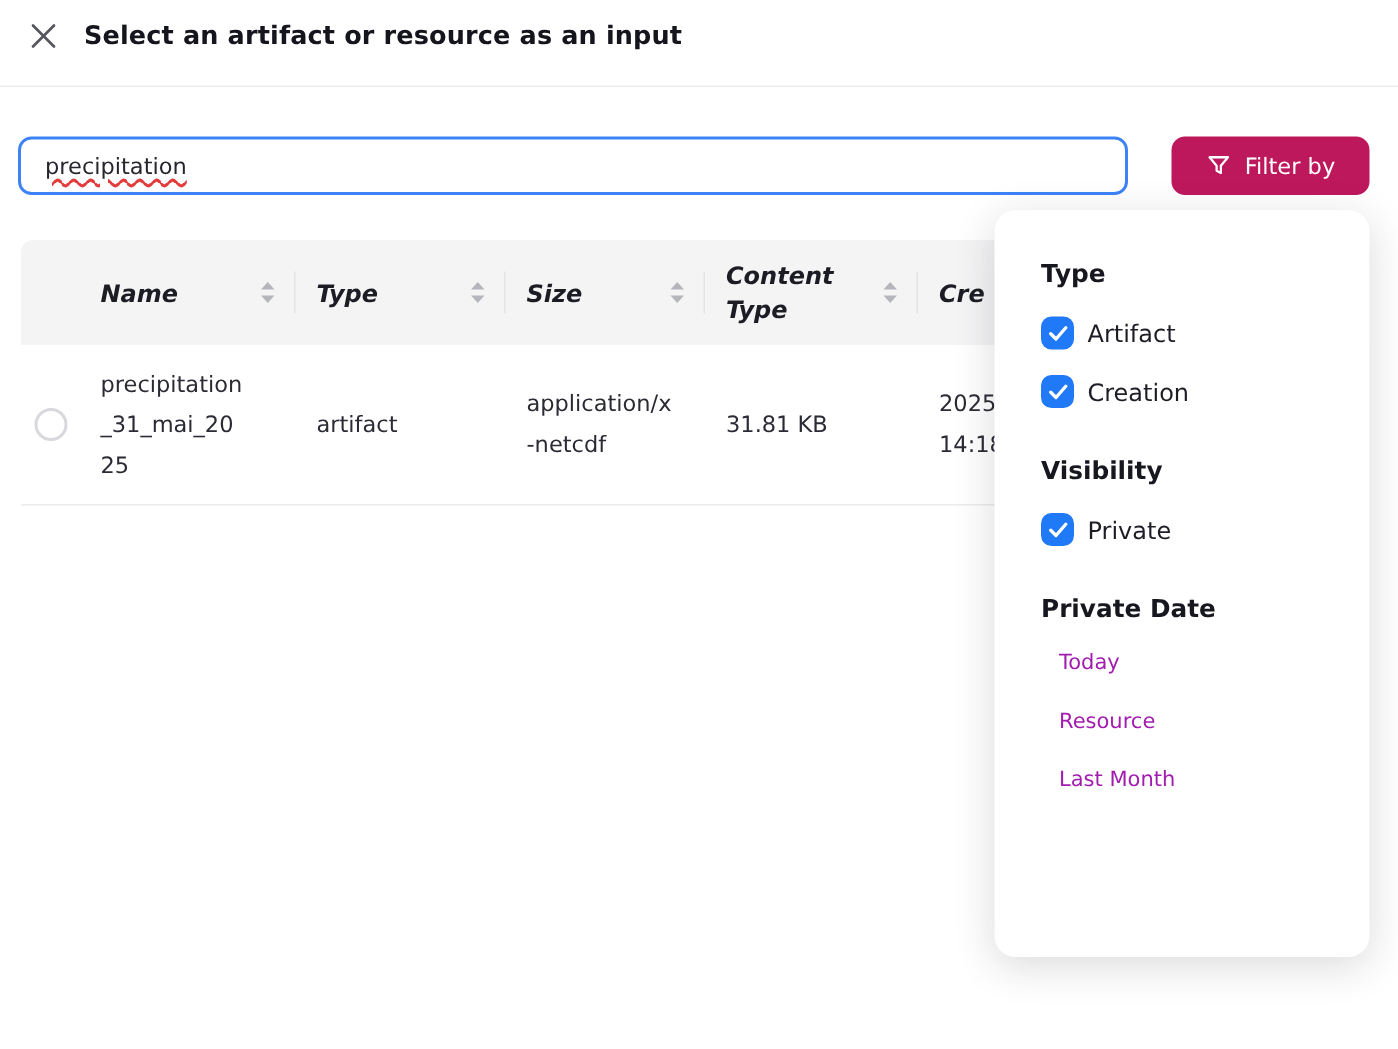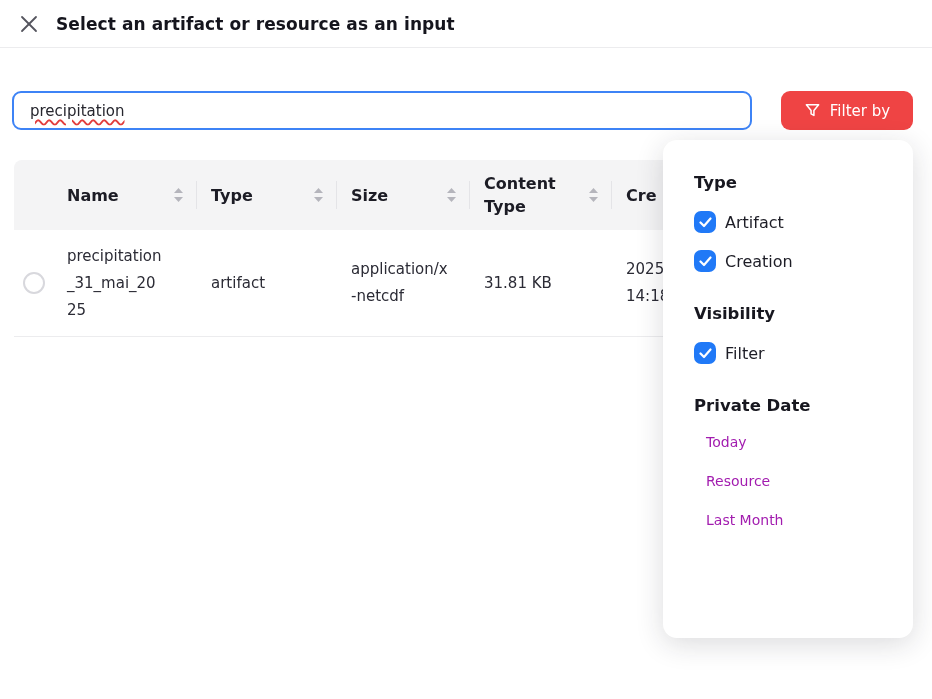--- a/index.html
+++ b/index.html
@@ -13,21 +13,21 @@
     width: 932px;
     height: 699px;
     background: #ffffff;
     overflow: hidden;
   }
 
   
   .titlebar {
     position: absolute;
     top: 0; left: 0; right: 0;
-    height: 48px;
+    height: 58px;
     border-bottom: 1px solid #ececee;
     display: flex;
     align-items: flex-start;
     padding: 13px 0 0 18px;
   }
   .close-btn {
     width: 22px; height: 22px;
     margin-right: 16px;
     cursor: pointer;
     display: flex; align-items: center; justify-content: center;
@@ -57,21 +57,21 @@
   }
   .search-text {
     text-decoration: underline wavy #e23c3c;
     text-decoration-thickness: 1.5px;
     text-underline-offset: 3px;
   }
   .filter-btn {
     position: absolute;
     left: 781px; top: 91px;
     width: 132px; height: 39px;
-    background: #ef4444;
+    background: #be185d;
     border: none;
     border-radius: 9px;
     color: #ffffff;
     font-size: 15px;
     font-family: inherit;
     display: flex;
     align-items: center;
     justify-content: center;
     gap: 9px;
     cursor: pointer;
@@ -84,20 +84,21 @@
     width: 899px;
   }
   .thead, .trow {
     display: grid;
     grid-template-columns: 39px 144px 140px 133px 142px 1fr;
   }
   .thead {
     background: #f4f4f5;
     border-radius: 8px 8px 0 0;
     height: 70px;
+    font-style: italic;
   }
   .th {
     position: relative;
     display: flex;
     align-items: center;
     justify-content: space-between;
     padding: 0 13px 0 14px;
     font-size: 16px;
     font-weight: bold;
     color: #1c1c25;
@@ -302,21 +303,21 @@
     </div>
 
     <div class="panel-section">
       <div class="panel-heading">Visibility</div>
       <div class="checkbox-row">
         <span class="checkbox">
           <svg width="13" height="11" viewBox="0 0 13 11">
             <polyline points="1.5,5.5 5,9 11.5,1.5" fill="none" stroke="#ffffff" stroke-width="2.2" stroke-linecap="round" stroke-linejoin="round"></polyline>
           </svg>
         </span>
-        <span class="checkbox-label">Filter</span>
+        <span class="checkbox-label">Private</span>
       </div>
     </div>
 
     <div class="panel-section">
       <div class="panel-heading">Private Date</div>
       <div class="date-option">Today</div>
       <div class="date-option">Resource</div>
       <div class="date-option">Last Month</div>
     </div>
 

